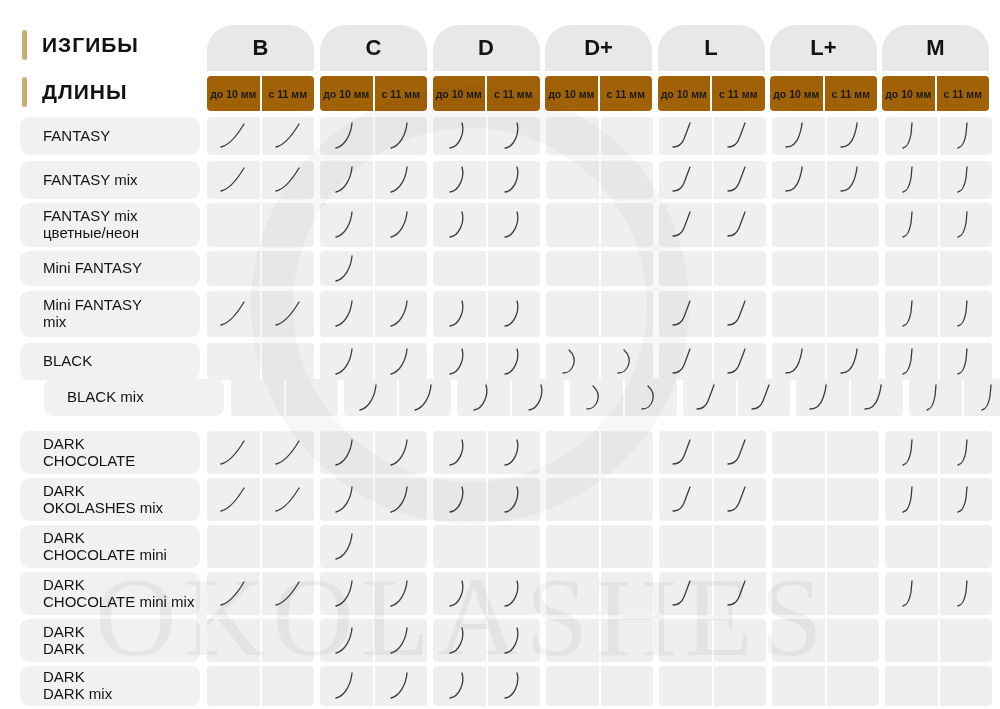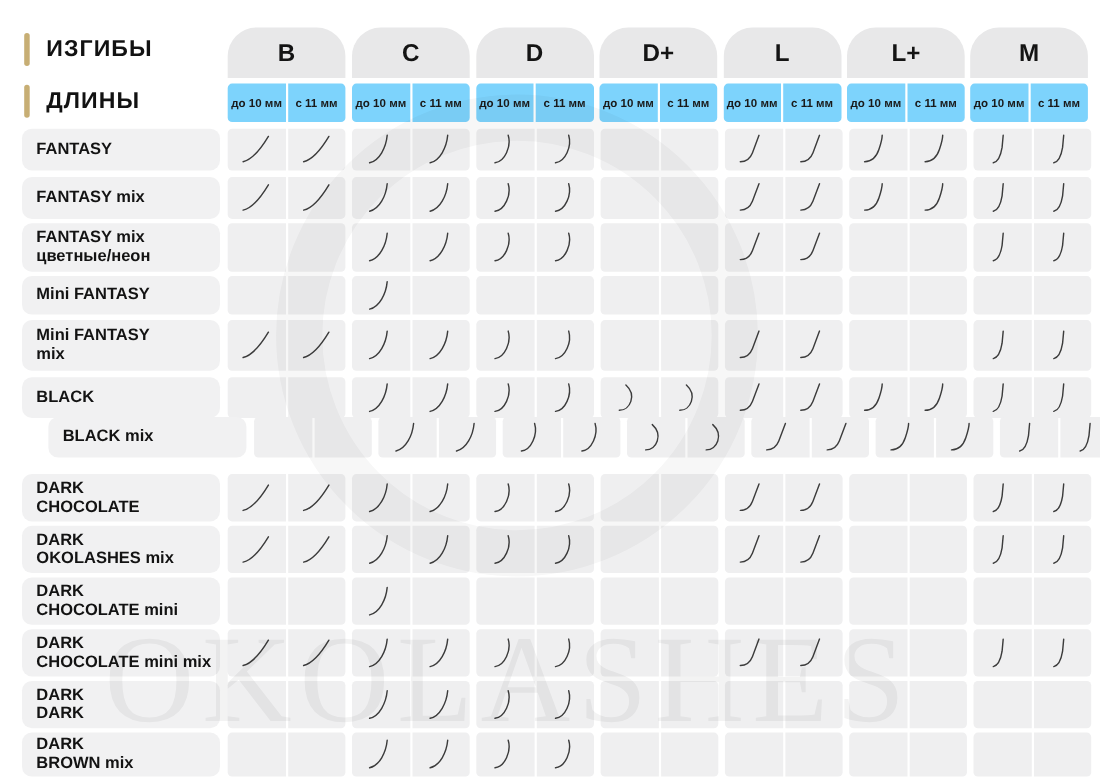--- a/index.html
+++ b/index.html
@@ -24,35 +24,35 @@
     position:absolute; top:25px; height:46px; width:107px;
     background:#e8e8e9; border-radius:26px 26px 0 0;
     display:flex; align-items:center; justify-content:center;
     font-size:22px; font-weight:bold; color:#141414;
   }
   .sub-head {
     position:absolute; top:76px; height:35px; width:107px;
     display:flex; gap:2px;
   }
   .sub-cell {
-    flex:1 1 0; background:#7dd3fc;
+    flex:1 1 0; background:#a16207;
     display:flex; align-items:center; justify-content:center;
     font-size:10.5px; font-weight:bold; color:#1a1a1a; white-space:nowrap;
   }
   .sub-cell:first-child { border-radius:4px 0 0 4px; }
   .sub-cell:last-child  { border-radius:0 4px 4px 0; }
 
   
   .row { position:absolute; left:20px; display:flex; }
   .row-label {
     width:180px; flex:0 0 auto; margin-right:7px;
     background:#f1f1f2; border-radius:9px;
     display:flex; flex-direction:column; justify-content:center;
-    padding-left:13px; box-sizing:border-box;
-    font-size:15px; font-weight:bold; line-height:1.13; color:#131313;
+    padding-left:23px; box-sizing:border-box;
+    font-size:15px; font-weight:normal; line-height:1.13; color:#131313;
   }
   .group { width:107px; flex:0 0 auto; margin-right:6px; display:flex; gap:2px; }
   .group:last-child { margin-right:0; }
   .cell {
     flex:1 1 0; background:#efeff0;
     display:flex; align-items:center; justify-content:center;
   }
   .cell:first-child { border-radius:4px 0 0 4px; }
   .cell:last-child  { border-radius:0 4px 4px 0; }
   .lash { display:block; }
@@ -920,21 +920,21 @@
           <div class="cell"></div>
         </div>
         <div class="group">
           <div class="cell"></div>
           <div class="cell"></div>
         </div>
       </div>
       <div class="row" style="top: 666px; height: 40px;">
         <div class="row-label">
           <span>DARK</span>
-          <span>BROWN mix</span>
+          <span>DARK mix</span>
         </div>
         <div class="group">
           <div class="cell"></div>
           <div class="cell"></div>
         </div>
         <div class="group">
           <div class="cell">
             <svg width="28" height="30" viewBox="0 0 28 30" class="lash">
               <path d="M4 27 C13 25 19 13 20 2" fill="none" stroke="#3c3c3c" stroke-width="1.3" stroke-linecap="round"></path>
             </svg>

